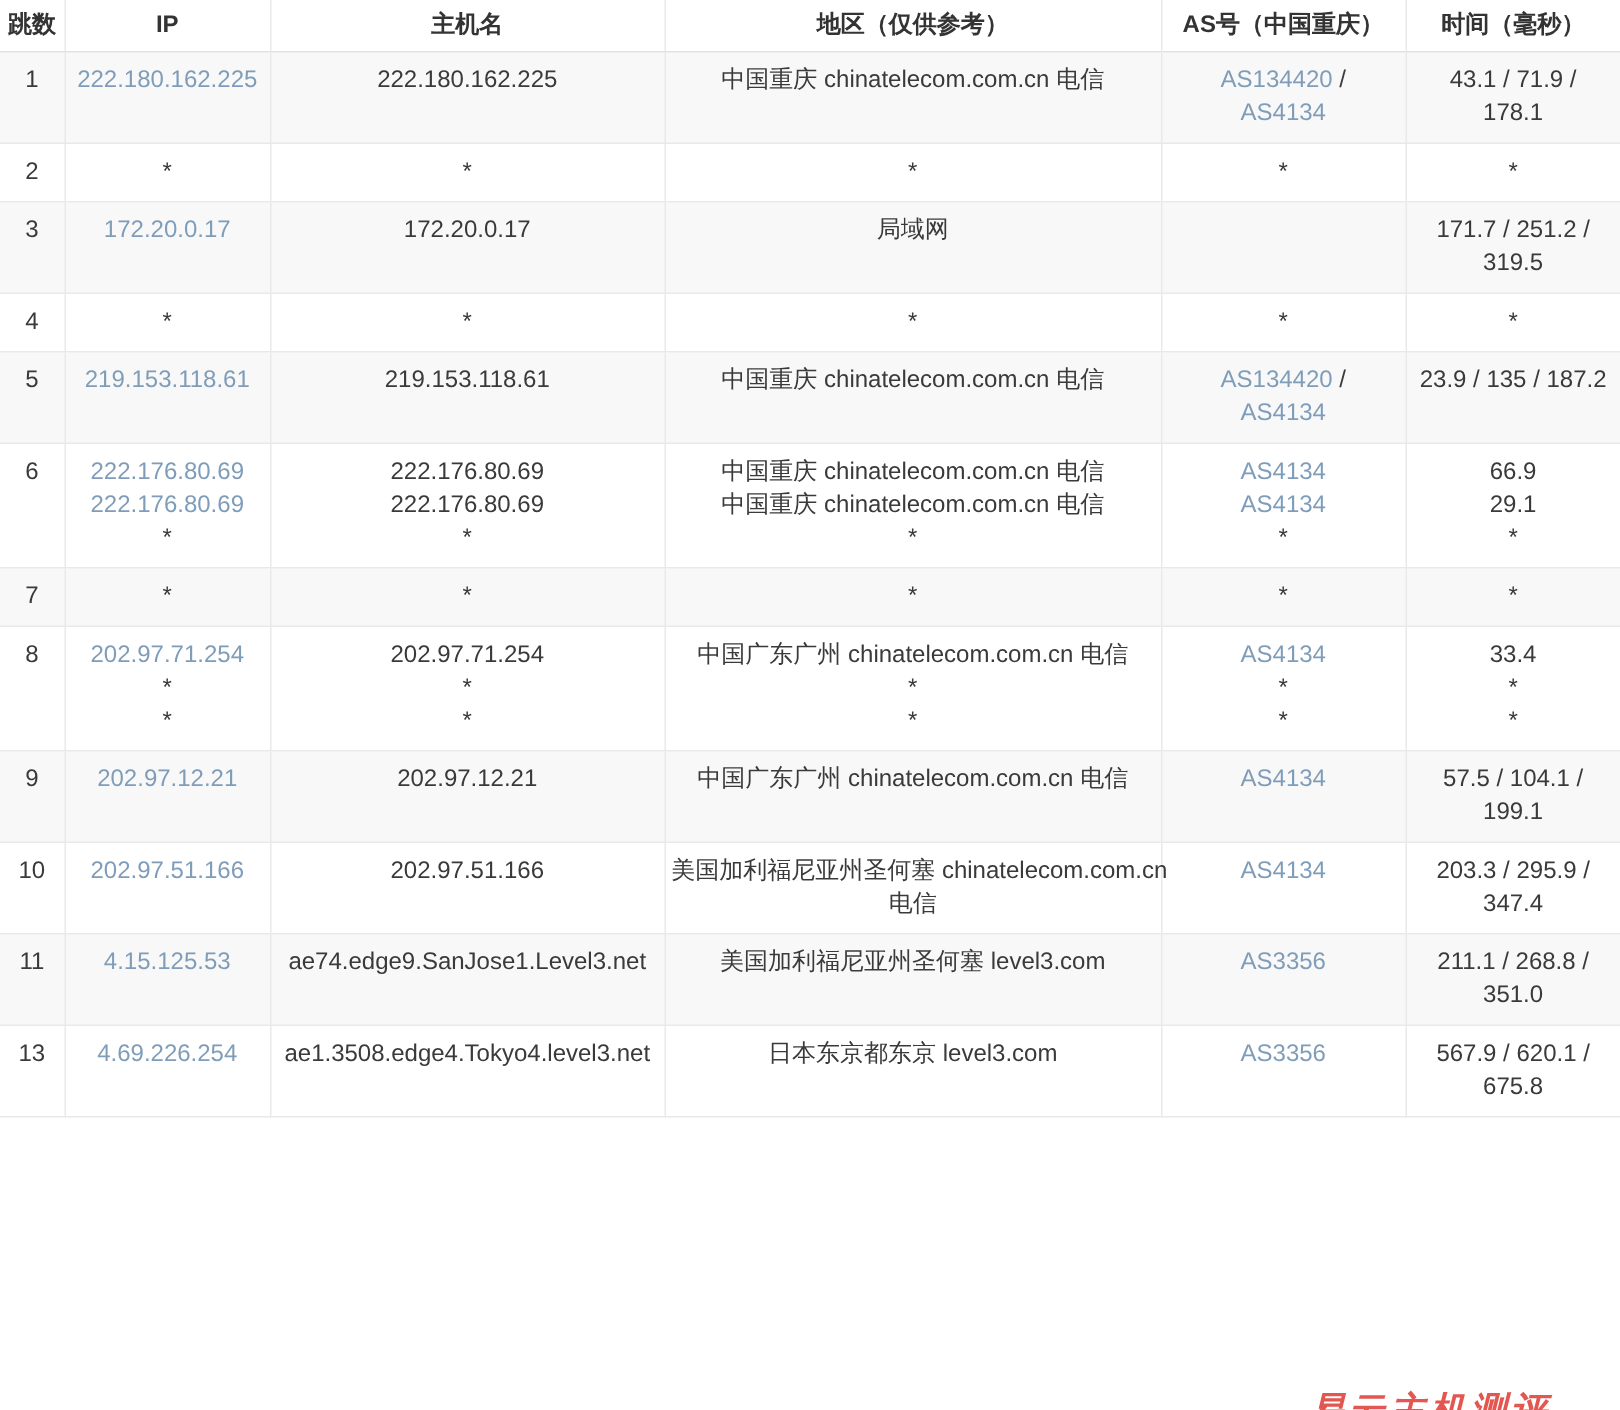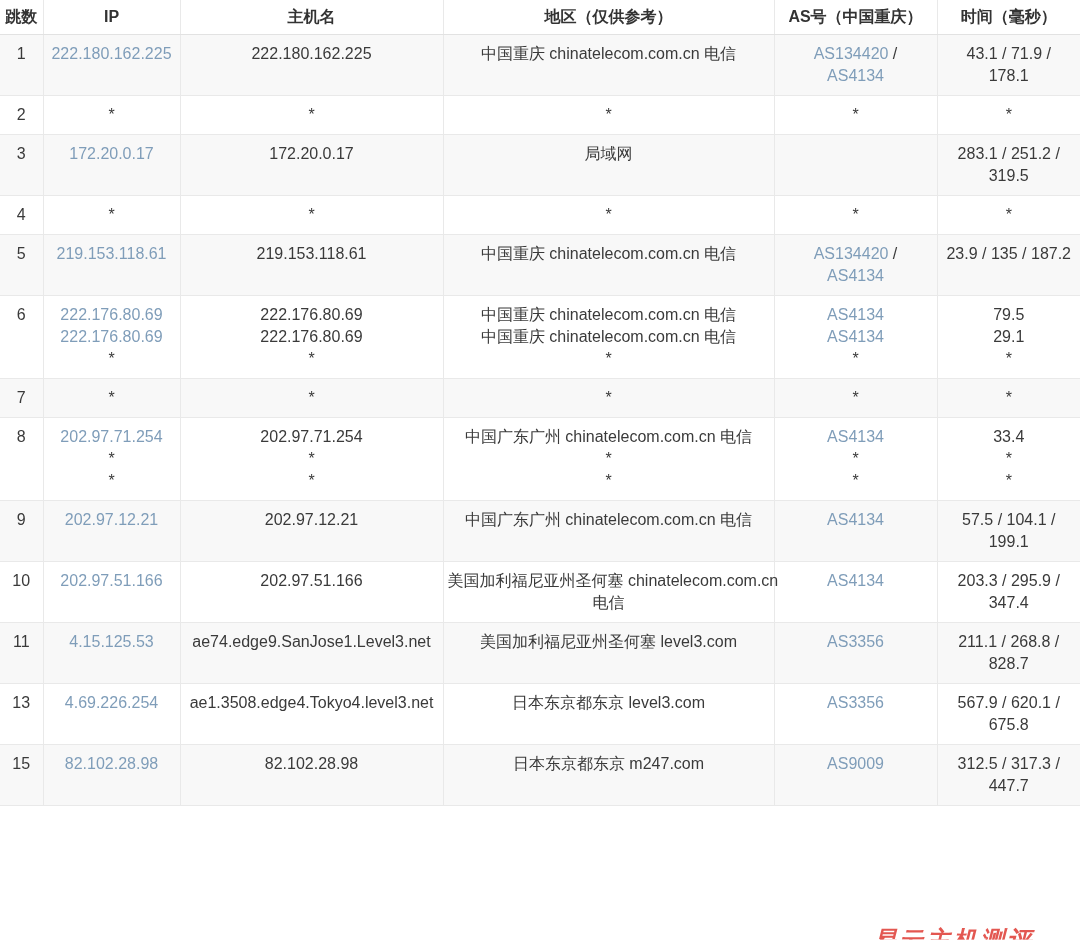--- a/index.html
+++ b/index.html
@@ -140,21 +140,21 @@
           <div class="line"><span class="link">172.20.0.17</span></div>
         </td>
         <td>
           <div class="line">172.20.0.17</div>
         </td>
         <td>
           <div class="line">局域网</div>
         </td>
         <td></td>
         <td>
-          <div class="line">283.1 / 251.2 /</div>
+          <div class="line">171.7 / 251.2 /</div>
           <div class="line">319.5</div>
         </td>
       </tr>
       <tr>
         <td class="hop-cell">4</td>
         <td>
           <div class="line">*</div>
         </td>
         <td>
           <div class="line">*</div>
@@ -204,21 +204,21 @@
           <div class="line">中国重庆 chinatelecom.com.cn 电信</div>
           <div class="line">中国重庆 chinatelecom.com.cn 电信</div>
           <div class="line">*</div>
         </td>
         <td>
           <div class="line"><span class="link">AS4134</span></div>
           <div class="line"><span class="link">AS4134</span></div>
           <div class="line">*</div>
         </td>
         <td>
-          <div class="line">79.5</div>
+          <div class="line">66.9</div>
           <div class="line">29.1</div>
           <div class="line">*</div>
         </td>
       </tr>
       <tr>
         <td class="hop-cell">7</td>
         <td>
           <div class="line">*</div>
         </td>
         <td>
@@ -310,21 +310,21 @@
           <div class="line">ae74.edge9.SanJose1.Level3.net</div>
         </td>
         <td>
           <div class="line">美国加利福尼亚州圣何塞 level3.com</div>
         </td>
         <td>
           <div class="line"><span class="link">AS3356</span></div>
         </td>
         <td>
           <div class="line">211.1 / 268.8 /</div>
-          <div class="line">828.7</div>
+          <div class="line">351.0</div>
         </td>
       </tr>
       <tr>
         <td class="hop-cell">13</td>
         <td>
           <div class="line"><span class="link">4.69.226.254</span></div>
         </td>
         <td>
           <div class="line">ae1.3508.edge4.Tokyo4.level3.net</div>
         </td>
@@ -332,35 +332,16 @@
           <div class="line">日本东京都东京 level3.com</div>
         </td>
         <td>
           <div class="line"><span class="link">AS3356</span></div>
         </td>
         <td>
           <div class="line">567.9 / 620.1 /</div>
           <div class="line">675.8</div>
         </td>
       </tr>
-      <tr>
-        <td class="hop-cell">15</td>
-        <td>
-          <div class="line"><span class="link">82.102.28.98</span></div>
-        </td>
-        <td>
-          <div class="line">82.102.28.98</div>
-        </td>
-        <td>
-          <div class="line">日本东京都东京 m247.com</div>
-        </td>
-        <td>
-          <div class="line"><span class="link">AS9009</span></div>
-        </td>
-        <td>
-          <div class="line">312.5 / 317.3 /</div>
-          <div class="line">447.7</div>
-        </td>
-      </tr>
     </tbody>
 </table>
 
 <div class="watermark">易云主机测评</div>
 
 </body></html>

